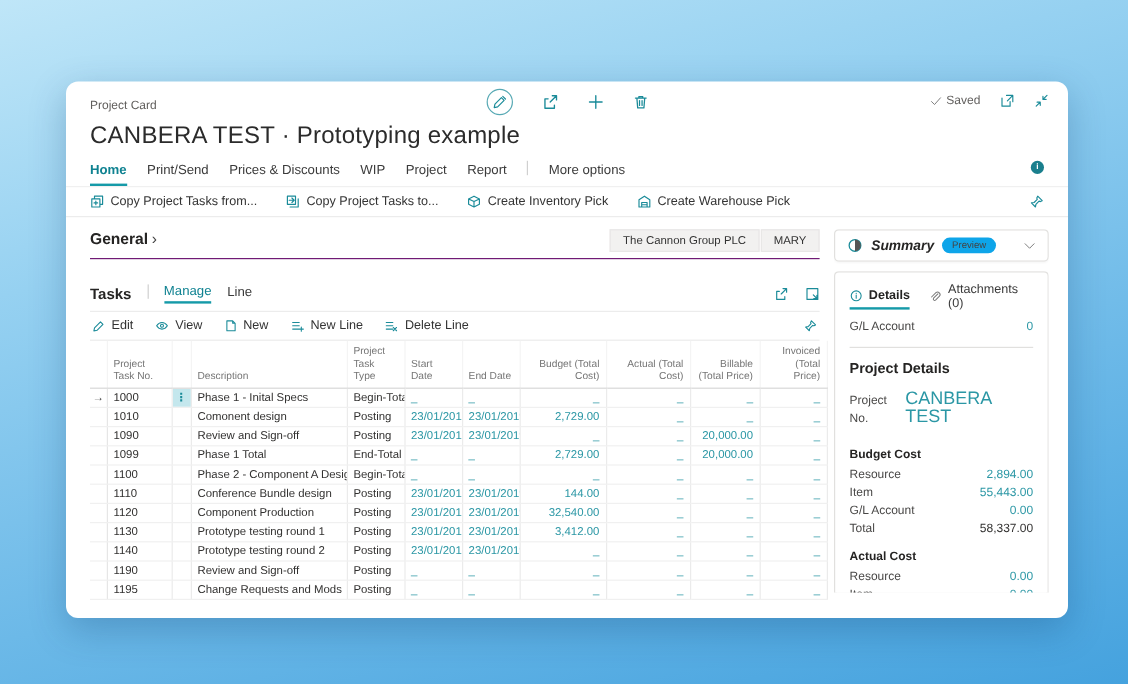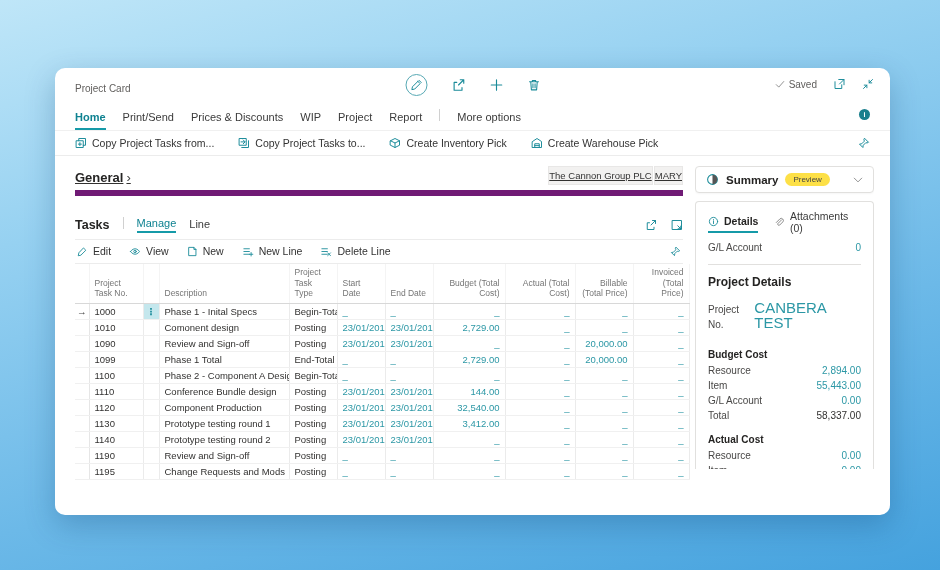--- a/index.html
+++ b/index.html
@@ -41,25 +41,25 @@
   
   .action-bar { display:flex; align-items:center; gap:24px; padding:6px 20px;
     font-size:10.5px; color:#333; border-bottom:1px solid #ececec; }
   .action { display:flex; align-items:flex-end; gap:5px; cursor:pointer; white-space:nowrap; }
   .pin-right { margin-left:auto; cursor:pointer; }
   
   .content { display:flex; gap:12px; padding:10px 16px 0 20px; height:calc(100% - 134px); }
   .left-col { width:608px; flex:none; }
   .right-col { flex:1; display:flex; flex-direction:column; overflow:hidden; }
   
-  .general-row { display:flex; align-items:flex-end; padding-bottom:5px; border-bottom:6px solid #701a75;text-decoration:underline; }
+  .general-row { display:flex; align-items:flex-start; padding-bottom:5px; border-bottom:1px solid #701a75; }
   .general-label { font-size:13px; font-weight:bold; color:#252423; cursor:pointer; }
   .general-label .chev { font-weight:normal; color:#444; margin-left:3px; }
   .general-btns { margin-left:auto; display:flex; gap:1px; }
-  .gbtn { background:#f2f1f0; border:1px solid #e8e7e6; padding:3px 0; font-size:9.5px;
+  .gbtn { background:#f2f1f0; border:1px solid #e8e7e6; padding:3px 10px; font-size:9.5px;
     color:#333; cursor:pointer; white-space:nowrap; }
   
   .tasks-header { display:flex; align-items:center; gap:13px; margin-top:16px;
     padding:5px 0 6px; border-bottom:1px solid #ececec; }
   .tasks-label { font-size:12.5px; font-weight:bold; color:#252423; }
   .subtab { font-size:11px; color:#3b3b3b; cursor:pointer; padding-bottom:2px; }
   .subtab.active { color:#0f8291; border-bottom:2px solid #159aa8; }
   .tasks-icons { margin-left:auto; display:flex; gap:14px; }
   
   .grid-toolbar { display:flex; align-items:center; gap:18px; padding:5px 2px 6px;
@@ -75,22 +75,22 @@
     white-space:nowrap; overflow:hidden; cursor:pointer; }
   .grid td.num { text-align:right; }
   .grid td.teal, .grid td.num.teal { color:#2b97a5; }
   .grid td.c-arrow { color:#444; text-align:center; padding:2px 1px; border-right:1px solid #e6e6e6; cursor:default; }
   .grid td.c-menu { text-align:center; color:#1a8b99; font-weight:bold; padding:0; }
   tr.selected td.c-menu { background:#c4e7ed; }
   
   .panel-card { border:1px solid #e1e0de; border-radius:4px; background:#fff;
     box-shadow:0 1px 2px rgba(0,0,0,.04); }
   .summary-card { display:flex; align-items:center; gap:7px; padding:6px 10px; }
-  .summary-title { font-size:11.5px; font-weight:bold; color:#252423; }
-  .badge { background:#fde047; border-radius:9px; padding:2px 8px; font-size:8px; color:#444; }
+  .summary-title { font-size:11.5px; font-weight:bold; color:#252423;font-style:italic; }
+  .badge { background:#0ea5e9; border-radius:9px; padding:2px 8px; font-size:8px; color:#444; }
   .chev-down { margin-left:auto; }
   .details-card { margin-top:8px; flex:1; border-bottom:none; border-radius:4px 4px 0 0;
     padding:8px 12px 0; overflow:hidden; display:flex; flex-direction:column; }
   .detail-tabs { display:flex; align-items:center; gap:16px; }
   .dtab { display:flex; align-items:center; gap:5px; font-size:10.5px; color:#3b3b3b;
     padding-bottom:4px; cursor:pointer; }
   .dtab.active { font-weight:bold; color:#252423; border-bottom:2px solid #159aa8; }
   .sliver { height:6px; overflow:hidden; position:relative; }
   .sliver::after { content:""; position:absolute; right:2px; bottom:1px; width:3px; height:2px; background:#2b97a5; }
   .kv { display:flex; justify-content:space-between; align-items:baseline; font-size:10px;
@@ -146,20 +146,21 @@
           </svg>
       </span>
       <span class="icon-btn">
         <svg class="ic" width="12" height="12" viewBox="0 0 16 16">
             <path class="teal-stroke" d="M14 2L9.5 6.5M9.5 3v3.5H13M2 14l4.5-4.5M6.5 13V9.5H3"></path>
           </svg>
       </span>
     </div>
   </div>
 
+  <div class="page-title">CANBERA TEST · Prototyping example</div>
 
   <nav class="ribbon-tabs">
     <span class="rtab active">Home</span>
     <span class="rtab">Print/Send</span>
     <span class="rtab">Prices &amp; Discounts</span>
     <span class="rtab">WIP</span>
     <span class="rtab">Project</span>
     <span class="rtab">Report</span>
     <span class="vdiv"></span>
     <span class="rtab more-options">More options</span>

